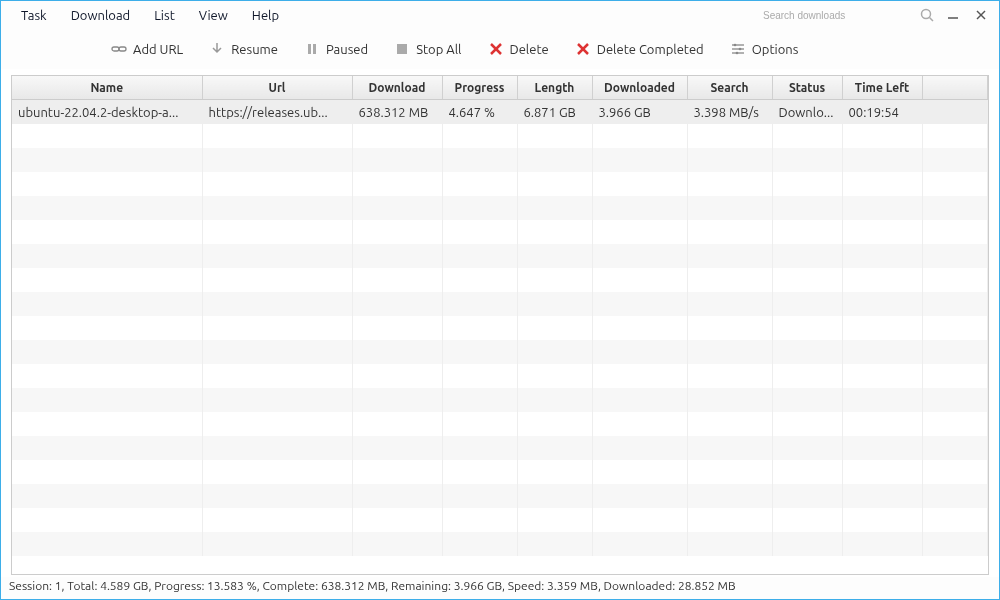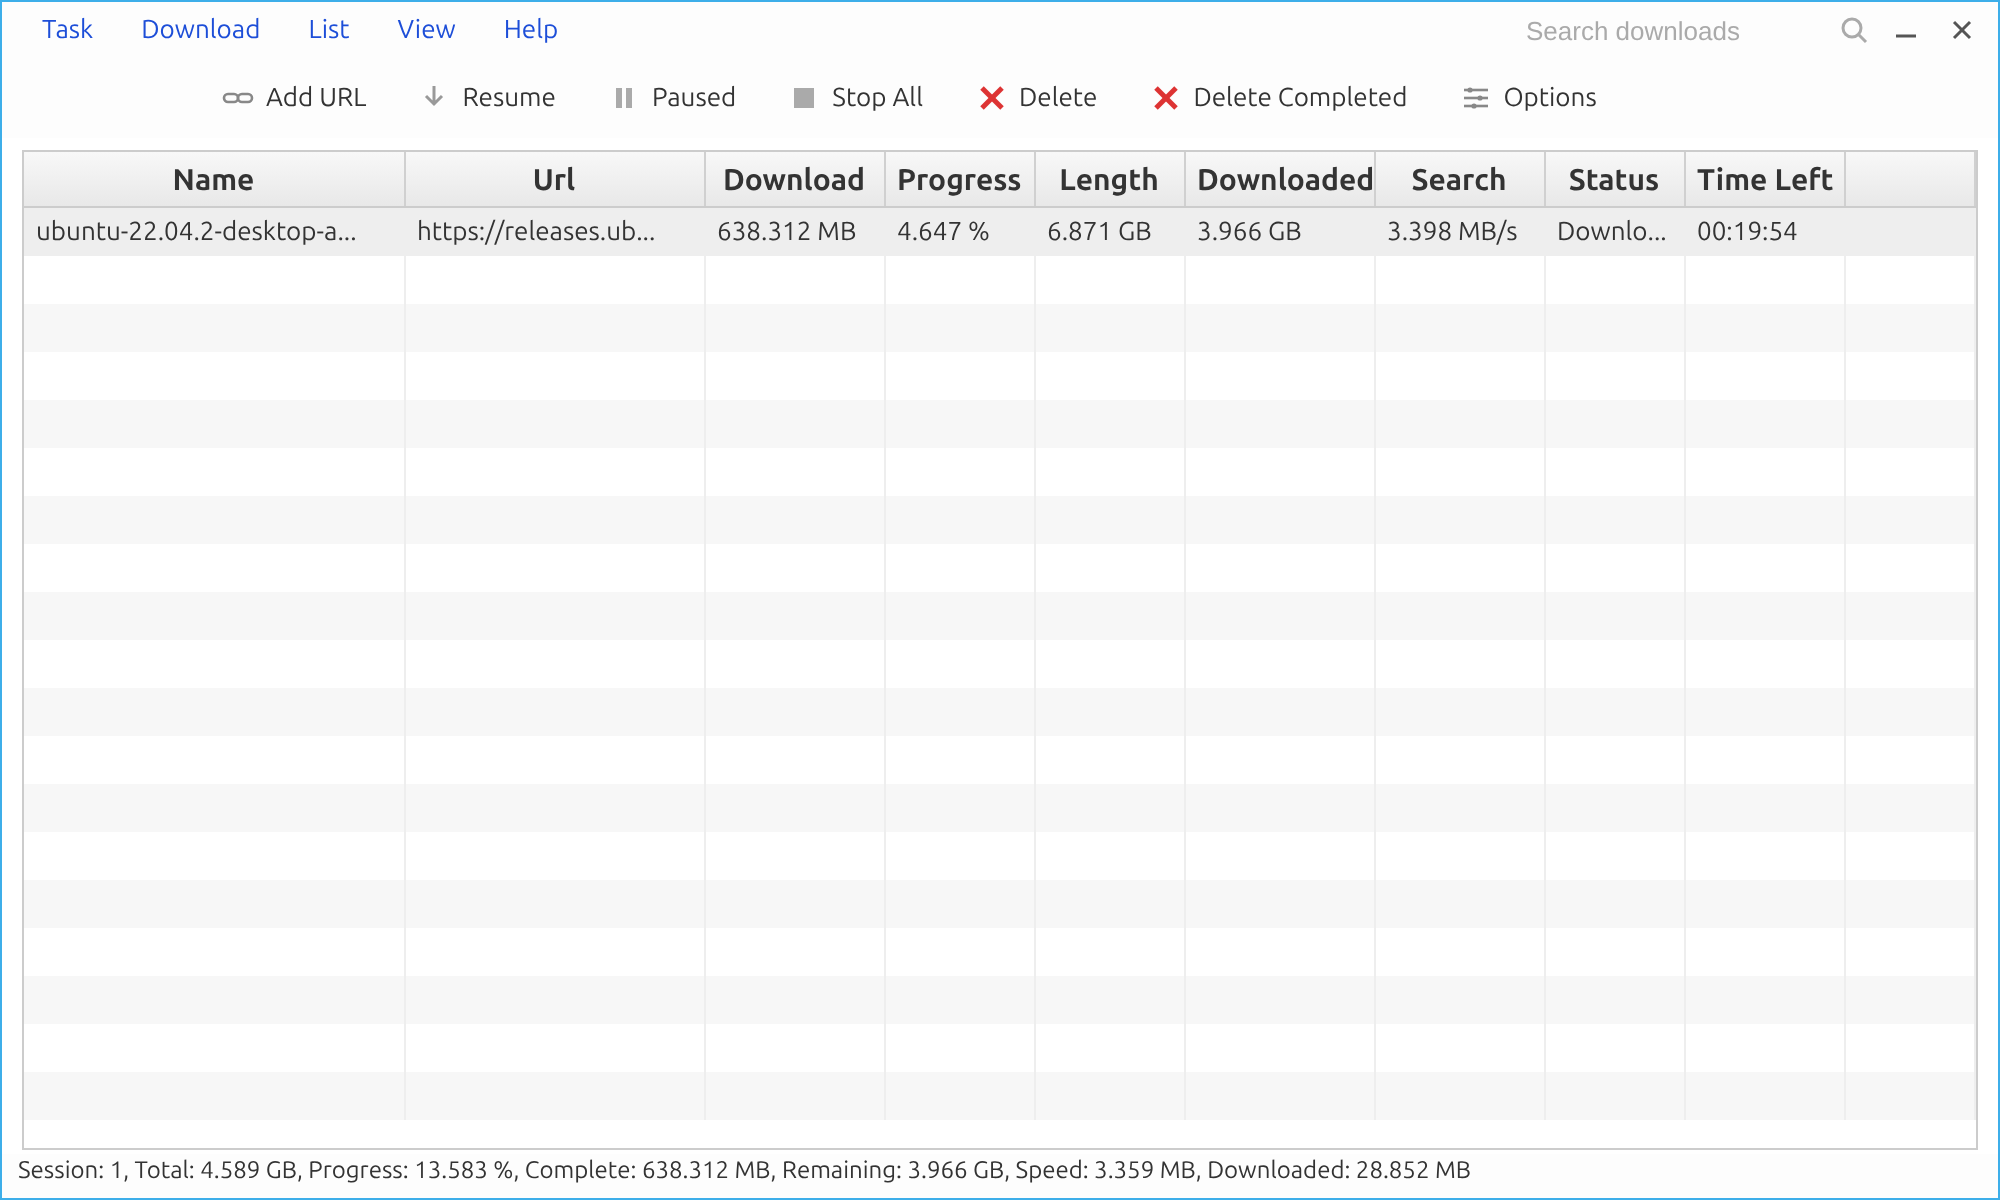--- a/index.html
+++ b/index.html
@@ -18,28 +18,28 @@
 .menubar {
   display: flex;
   align-items: center;
   height: 28px;
   padding: 0 8px;
   background: #fdfdfd;
 }
 .menu-item {
   padding: 4px 12px;
   cursor: pointer;
-  color: #1d4ed8;
+  color: #0f172a;
   text-align: center;
 }
 .menu-spacer { flex: 1; }
 .search-input {
   border: none;
   background: transparent;
-  font-size: 13px;
+  font-size: 10px;
   color: #888;
   width: 160px;
   padding: 4px;
   outline: none;
 }
 .search-input::placeholder { color: #aaa; }
 .win-btn {
   width: 20px;
   height: 20px;
   display: flex;
@@ -80,21 +80,21 @@
   width: 100%;
   border-collapse: collapse;
   table-layout: fixed;
 }
 thead th {
   background: linear-gradient(#f8f8f8, #e8e8e8);
   border-right: 1px solid #d0d0d0;
   border-bottom: 1px solid #ccc;
   padding: 5px 6px;
   font-weight: bold;
-  font-size: 15px;
+  font-size: 12px;
   color: #333;
   text-align: center;
   white-space: nowrap;
   overflow: hidden;
 }
 tbody td {
   border-right: 1px solid #eee;
   padding: 4px 6px;
   white-space: nowrap;
   overflow: hidden;

